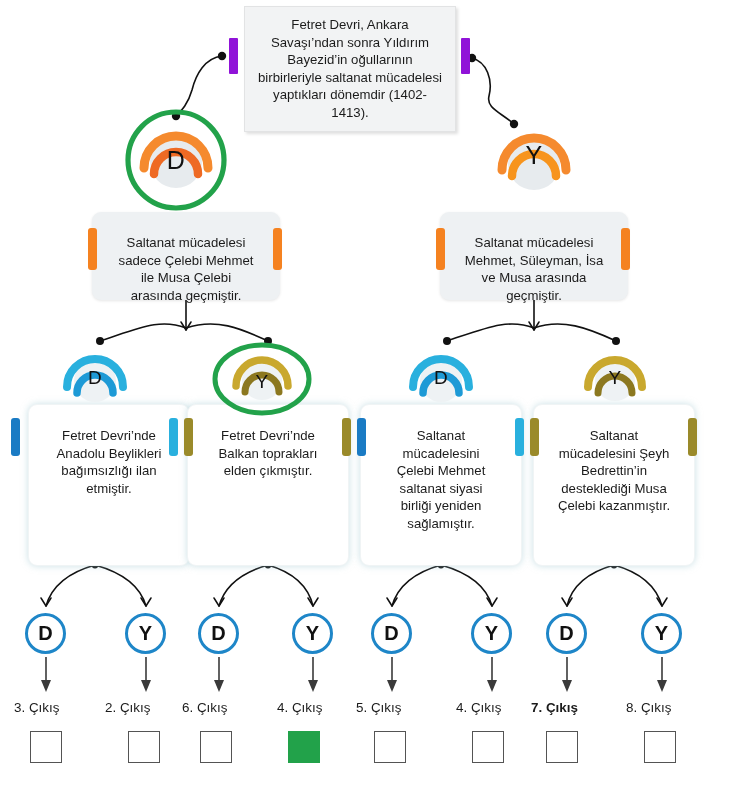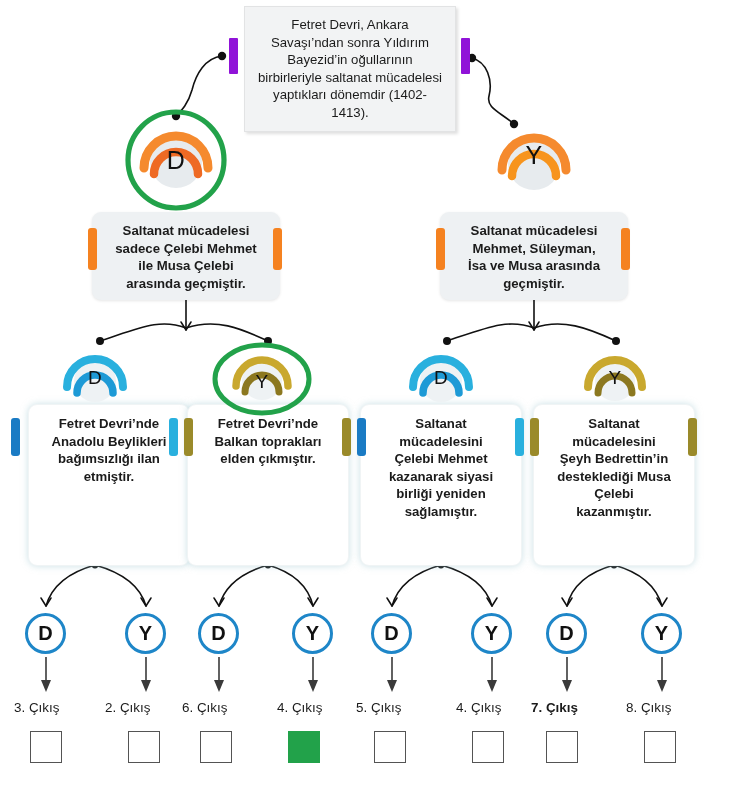--- a/index.html
+++ b/index.html
@@ -48,22 +48,21 @@
     position:absolute;
     box-sizing:border-box;
     border-radius:9px;
     z-index:3;
   }
   .card .txt{
     text-align:center;
     font-size:13.2px;
     line-height:17.6px;
     color:#1b1b1b;
-    padding:10px 22px 8px 22px;
-    font-weight:bold;
+    padding:22px 22px 8px 22px;
   }
   .card.l1{
     background:#eef1f3;
     box-shadow:0 1px 3px rgba(0,0,0,.10);
   }
   .card.l2{
     background:#ffffff;
     box-shadow:0 0 7px rgba(160,200,210,.55);
     border:1px solid #f0f4f5;
   }
@@ -261,21 +260,21 @@
   <div class="sbar" style="left:11px;top:418px;height:38px;background:#1a7bc4;"></div>
   <div class="sbar" style="left:169px;top:418px;height:38px;background:#29b0de;"></div>
 
   <div class="card l2" style="left:187px;top:404px;width:162px;height:162px;">
     <div class="txt">Fetret Devri’nde Balkan toprakları elden çıkmıştır.</div>
   </div>
   <div class="sbar" style="left:184px;top:418px;height:38px;background:#9a8a2a;"></div>
   <div class="sbar" style="left:342px;top:418px;height:38px;background:#9a8a2a;"></div>
 
   <div class="card l2" style="left:360px;top:404px;width:162px;height:162px;">
-    <div class="txt">Saltanat mücadelesini Çelebi Mehmet kazanarak siyasi birliği yeniden sağlamıştır.</div>
+    <div class="txt">Saltanat mücadelesini Çelebi Mehmet saltanat siyasi birliği yeniden sağlamıştır.</div>
   </div>
   <div class="sbar" style="left:357px;top:418px;height:38px;background:#1a7bc4;"></div>
   <div class="sbar" style="left:515px;top:418px;height:38px;background:#29b0de;"></div>
 
   <div class="card l2" style="left:533px;top:404px;width:162px;height:162px;">
     <div class="txt">Saltanat mücadelesini Şeyh Bedrettin’in desteklediği Musa Çelebi kazanmıştır.</div>
   </div>
   <div class="sbar" style="left:530px;top:418px;height:38px;background:#9a8a2a;"></div>
   <div class="sbar" style="left:688px;top:418px;height:38px;background:#9a8a2a;"></div>
 

